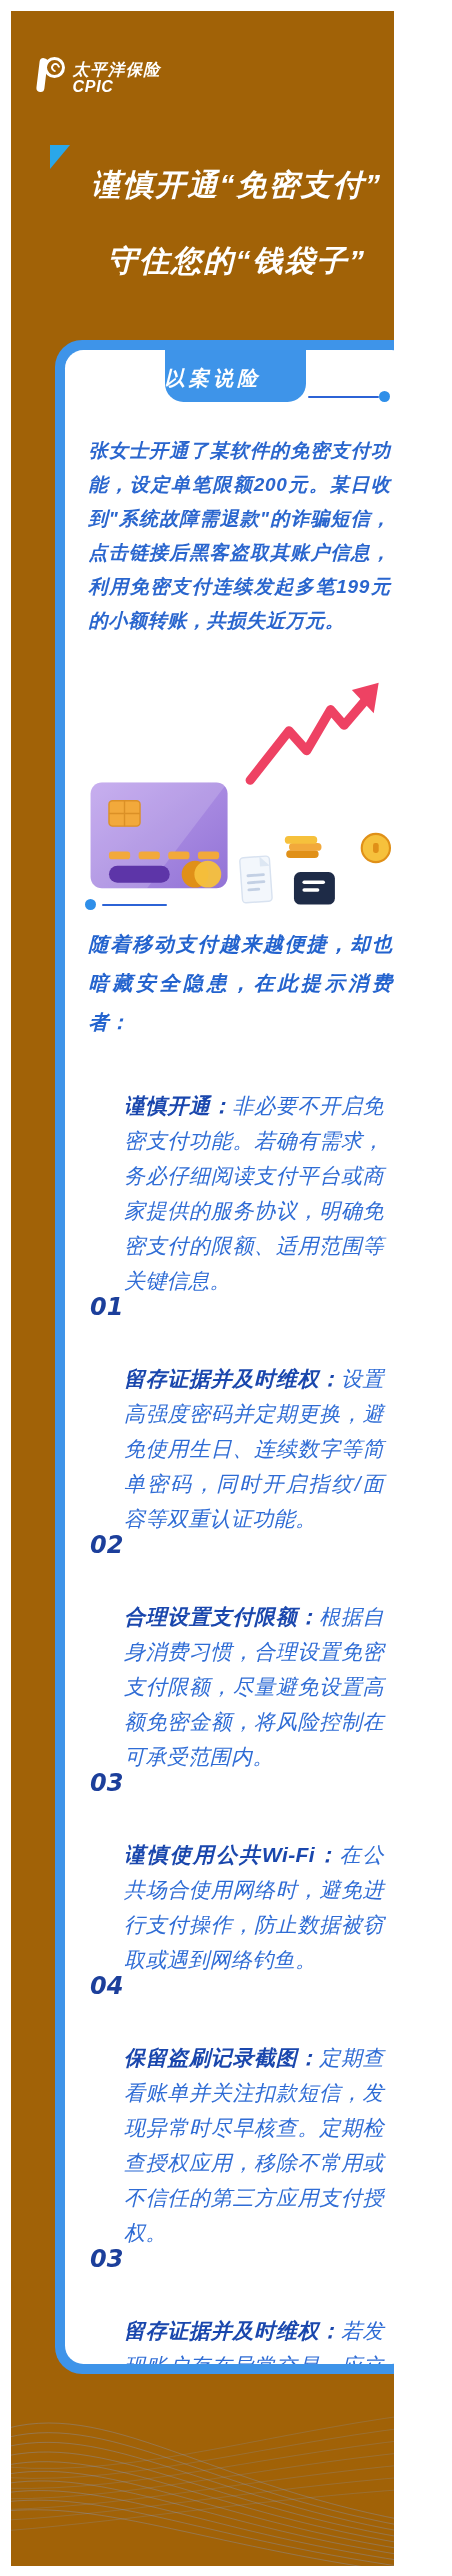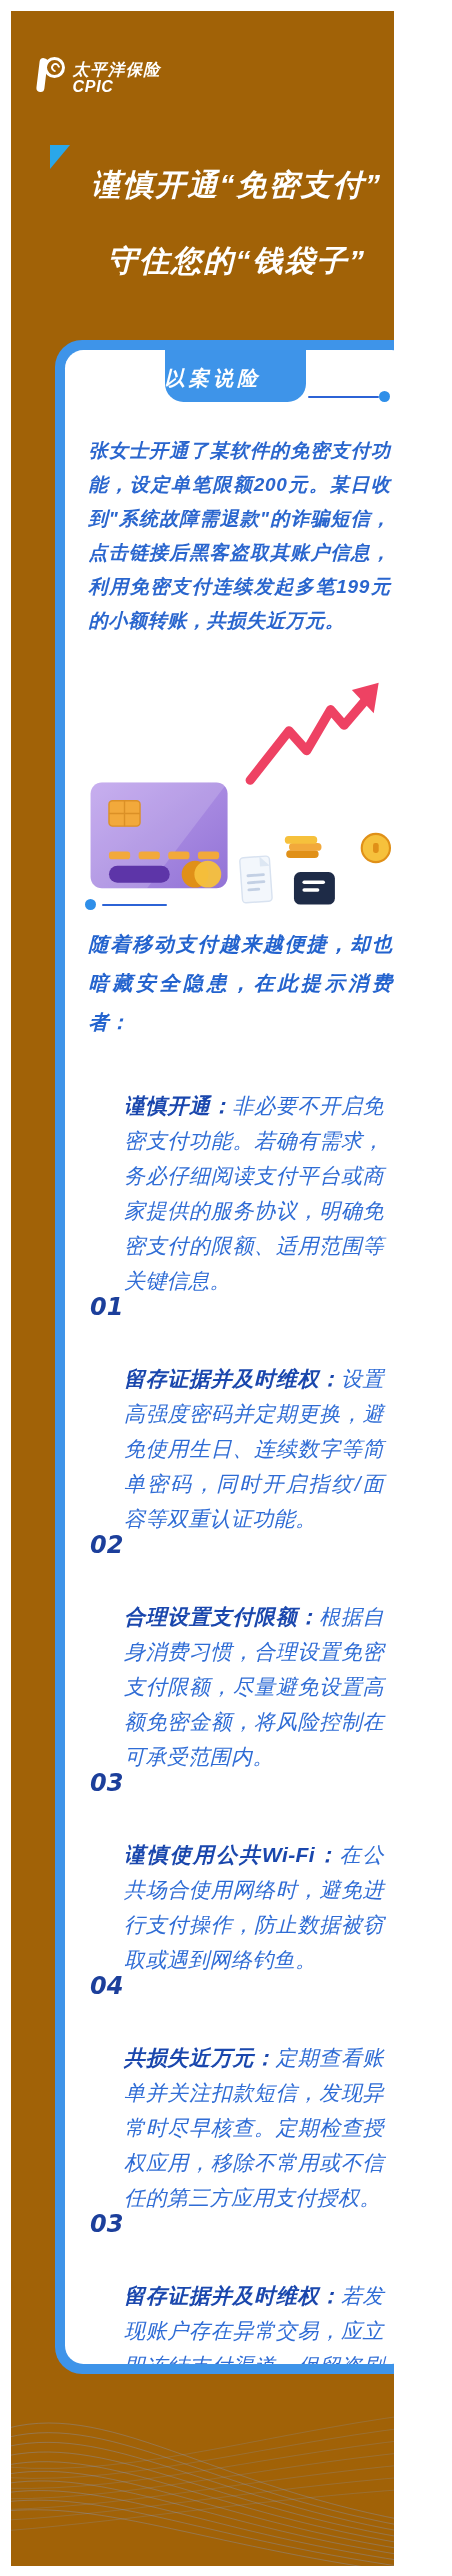--- a/index.html
+++ b/index.html
@@ -180,21 +180,21 @@
               <span class="tip-rule"></span>
             </div>
             <p class="tip-text"><span class="tip-heading">谨慎使用公共Wi-Fi：</span><span>在公共场合使用网络时，避免进行支付操作，防止数据被窃取或遇到网络钓鱼。</span></p>
           </div>
 
           <div class="tip">
             <div class="tip-side">
               <span class="tip-num">03</span>
               <span class="tip-rule"></span>
             </div>
-            <p class="tip-text"><span class="tip-heading">共损失近万元：</span><span>定期查看账单并关注扣款短信，发现异常时尽早核查。定期检查授权应用，移除不常用或不信任的第三方应用支付授权。</span></p>
+            <p class="tip-text"><span class="tip-heading">保留盗刷记录截图：</span><span>定期查看账单并关注扣款短信，发现异常时尽早核查。定期检查授权应用，移除不常用或不信任的第三方应用支付授权。</span></p>
           </div>
 
           <div class="tip">
             <div class="tip-side">
               <span class="tip-num">06</span>
               <span class="tip-rule"></span>
             </div>
             <p class="tip-text"><span class="tip-heading">留存证据并及时维权：</span><span>若发现账户存在异常交易，应立即冻结支付渠道，保留盗刷记录截图、交易时间等信息，向支付平台核查。若损失金额较大，需及时向公安机关报案，并配合提供相关证据材料。</span></p>
           </div>
 

